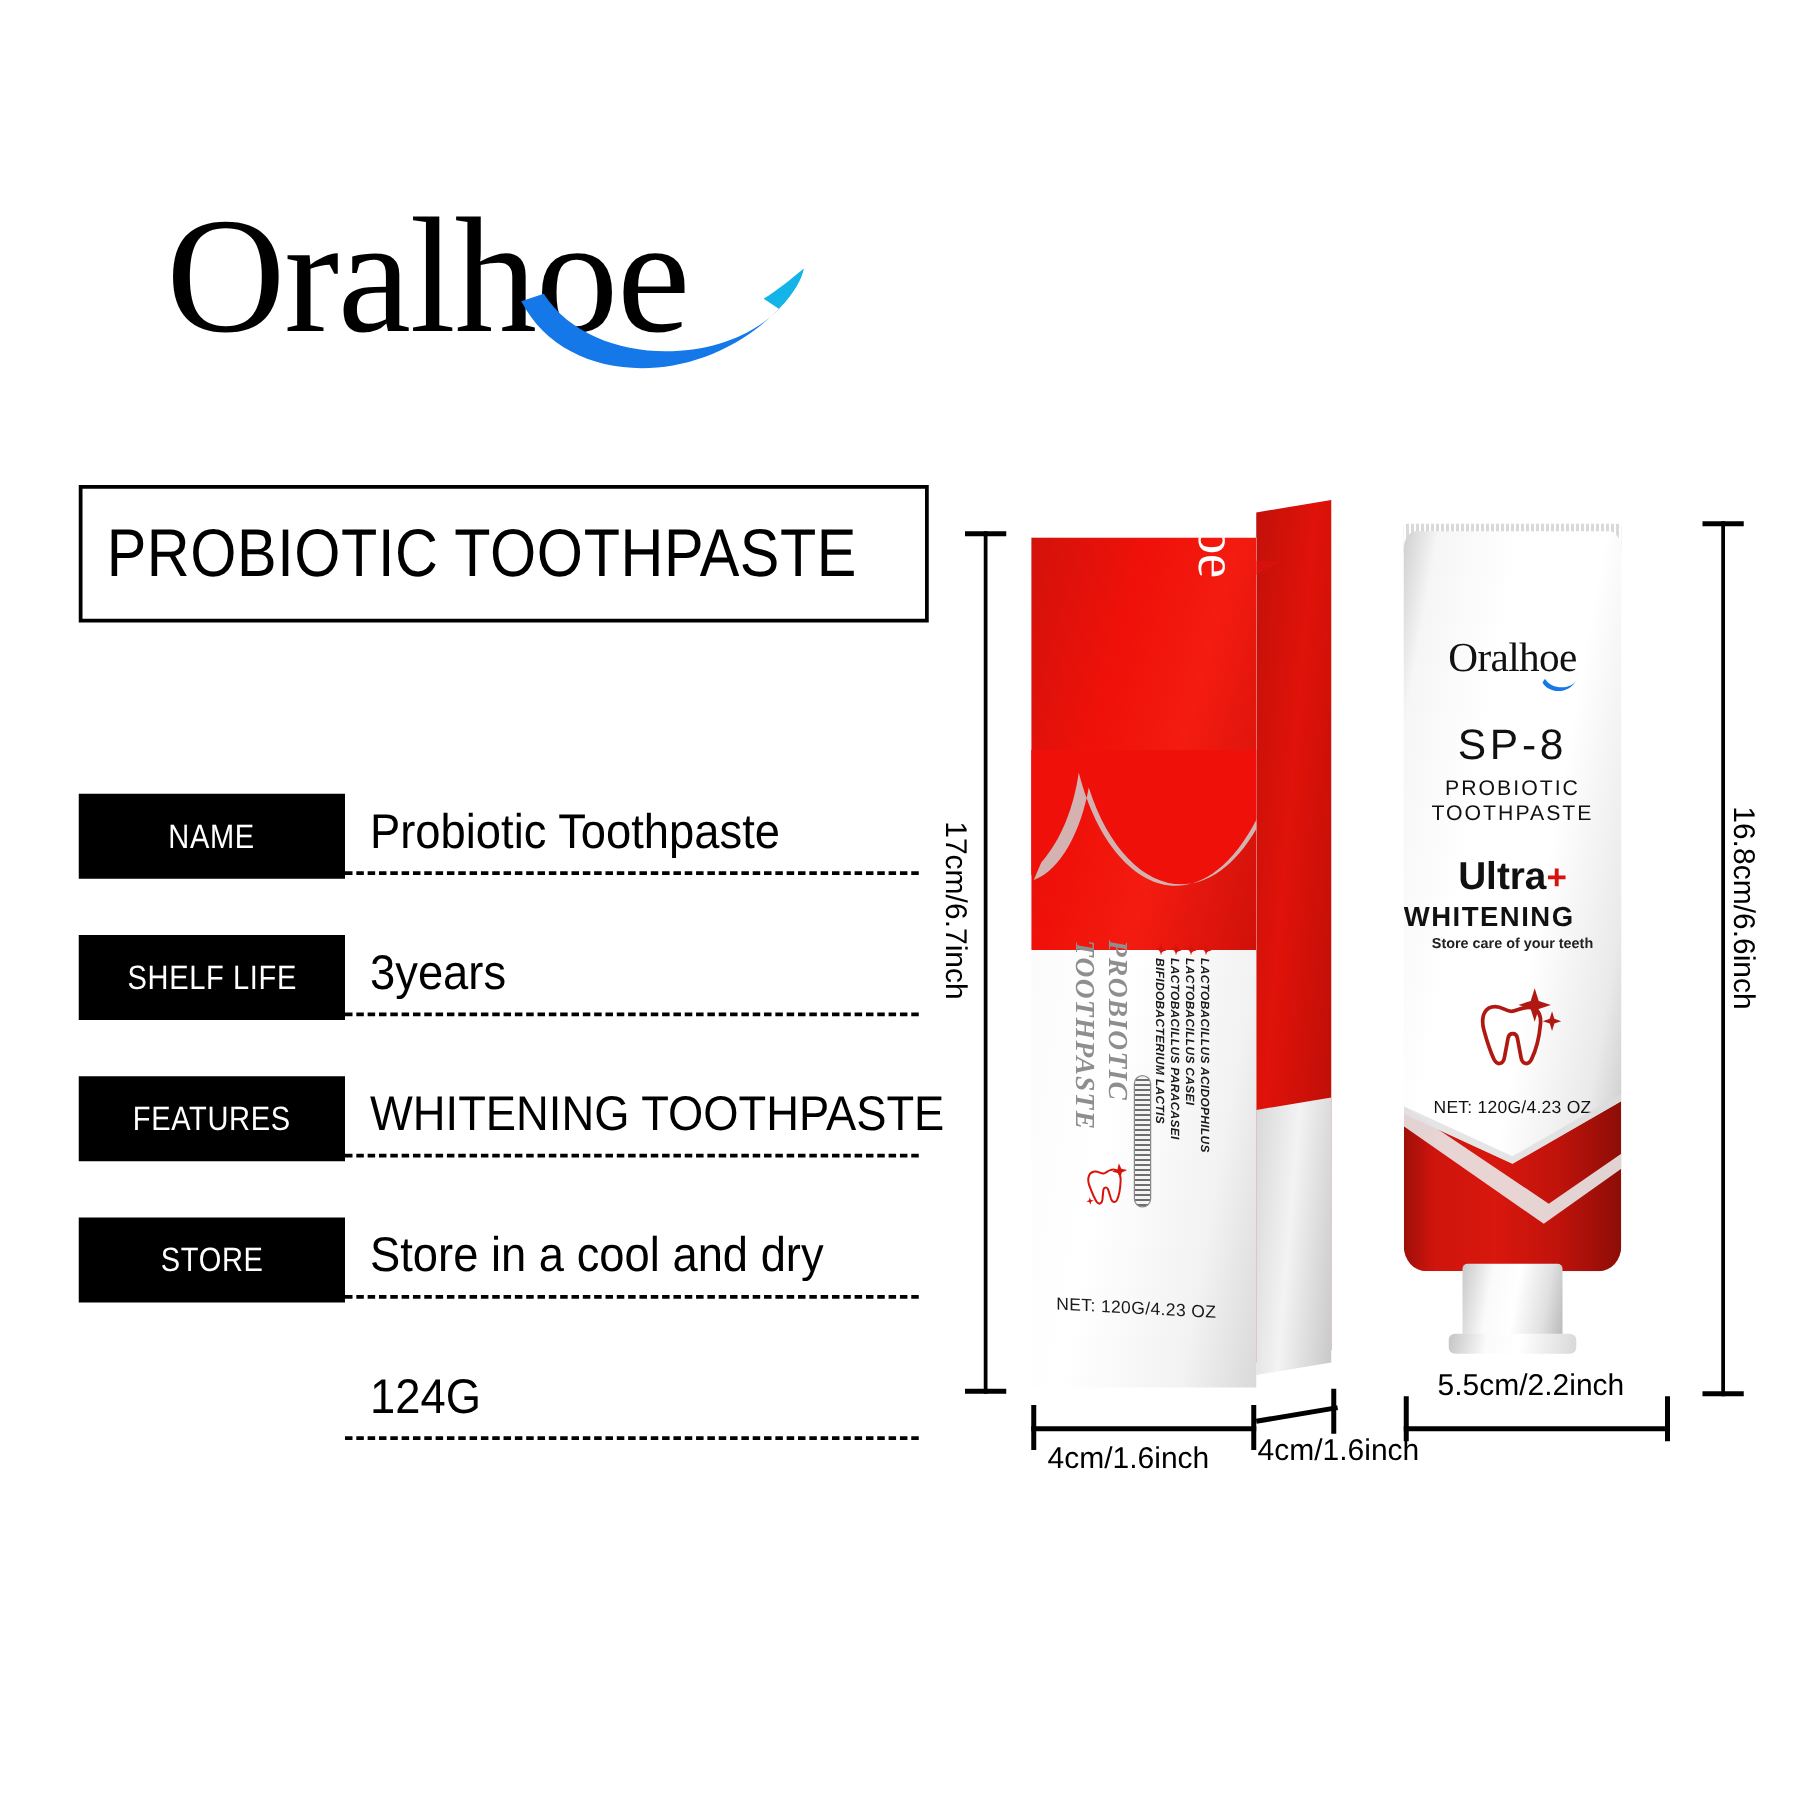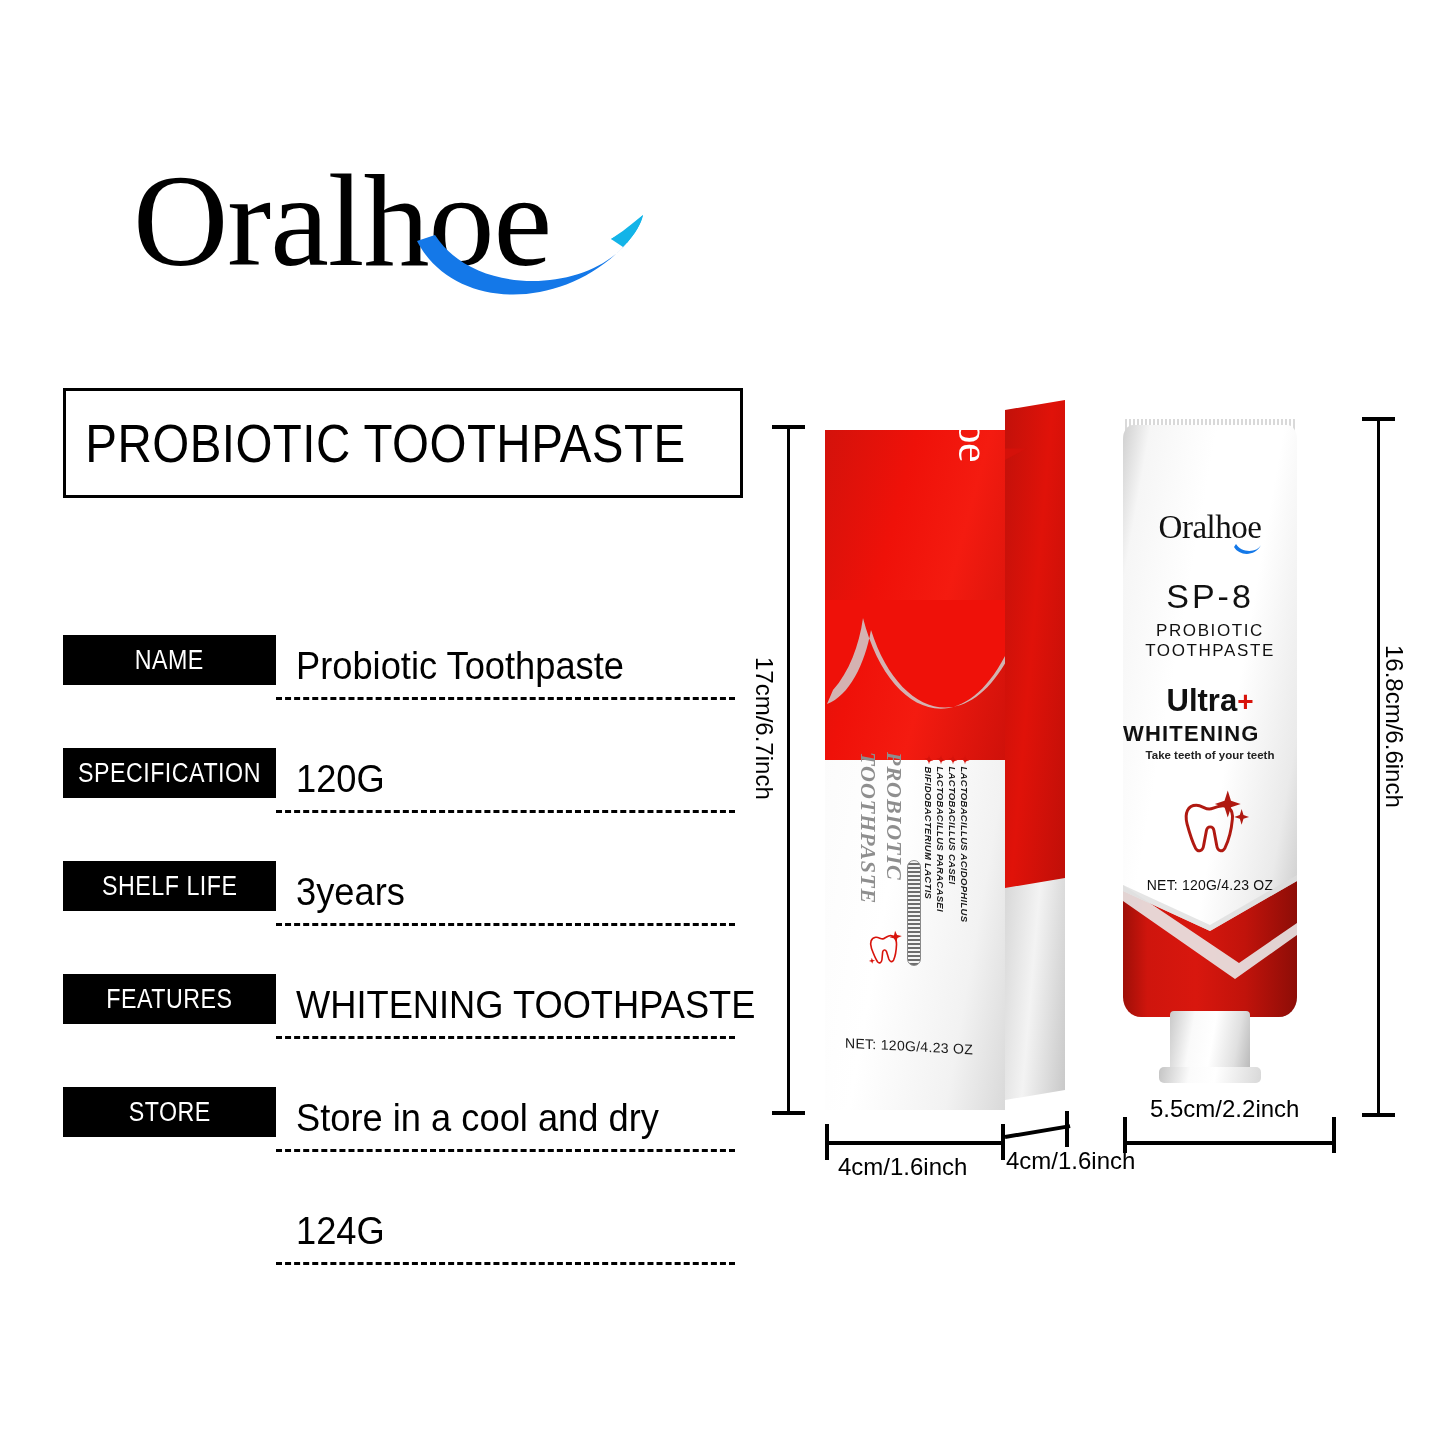--- a/index.html
+++ b/index.html
@@ -41,21 +41,21 @@
     transform:scaleX(0.88);
     transform-origin:left center;
     white-space:nowrap;
   }
 
   
   #spec-table { position:absolute; left:63px; top:635px; width:672px; }
   .spec-row { position:relative; height:113px; }
   .spec-chip {
     position:absolute; left:0; top:0;
-    width:213px; height:50px;
+    width:213px; height:68px;
     background:#000; color:#fff;
     display:flex; align-items:center; justify-content:center;
   }
   .spec-chip span {
     font-size:27px; font-weight:400;
     letter-spacing:0.6px;
     transform:scaleX(0.86);
     white-space:nowrap;
   }
   .spec-value {
@@ -241,27 +241,20 @@
 <div id="spec-table">
     <div class="spec-row">
       <div class="spec-chip">
         <span>NAME</span>
       </div>
       <div class="spec-value">Probiotic Toothpaste</div>
       <div class="spec-dash"></div>
     </div>
     <div class="spec-row">
       <div class="spec-chip">
-        <span>SPECIFICATION</span>
-      </div>
-      <div class="spec-value">120G</div>
-      <div class="spec-dash"></div>
-    </div>
-    <div class="spec-row">
-      <div class="spec-chip">
         <span>SHELF LIFE</span>
       </div>
       <div class="spec-value">3years</div>
       <div class="spec-dash"></div>
     </div>
     <div class="spec-row">
       <div class="spec-chip">
         <span>FEATURES</span>
       </div>
       <div class="spec-value">WHITENING TOOTHPASTE</div>
@@ -328,21 +321,21 @@
             </svg></span>
       </div>
 
       <div class="tube-sp8">SP-8</div>
       <div class="tube-ptp">PROBIOTIC TOOTHPASTE</div>
 
       <div class="tube-ultra">
         <span>Ultra</span><span class="plus">+</span>
       </div>
       <div class="tube-white">WHITENING</div>
-      <div class="tube-tag">Take teeth of your teeth</div>
+      <div class="tube-tag">Store care of your teeth</div>
 
       <svg class="tube-tooth" viewBox="0 0 80 80">
         <path d="M22 22 C 13 22, 9 30, 12 42 C 15 53, 18 62, 21 68 C 24 73, 29 72, 30 65 L 33 49 C 34 44, 40 44, 41 49 L 44 65 C 45 72, 50 73, 53 68 C 57 60, 60 48, 61 37 C 62 26, 56 21, 47 23 C 42 24, 39 26, 36 26 C 31 26, 28 22, 22 22 Z" fill="none" stroke="#b01911" stroke-width="3.2" stroke-linejoin="round"></path>
         <path d="M56 6 L59.5 17 L70 20.5 L59.5 24 L56 35 L52.5 24 L42 20.5 L52.5 17 Z" fill="#b01911"></path>
         <path d="M71 26 L73 32.5 L79 34.5 L73 36.5 L71 43 L69 36.5 L63 34.5 L69 32.5 Z" fill="#b01911"></path>
       </svg>
 
       <div class="tube-net">NET: 120G/4.23 OZ</div>
 
       <div class="tube-red-wrap">

